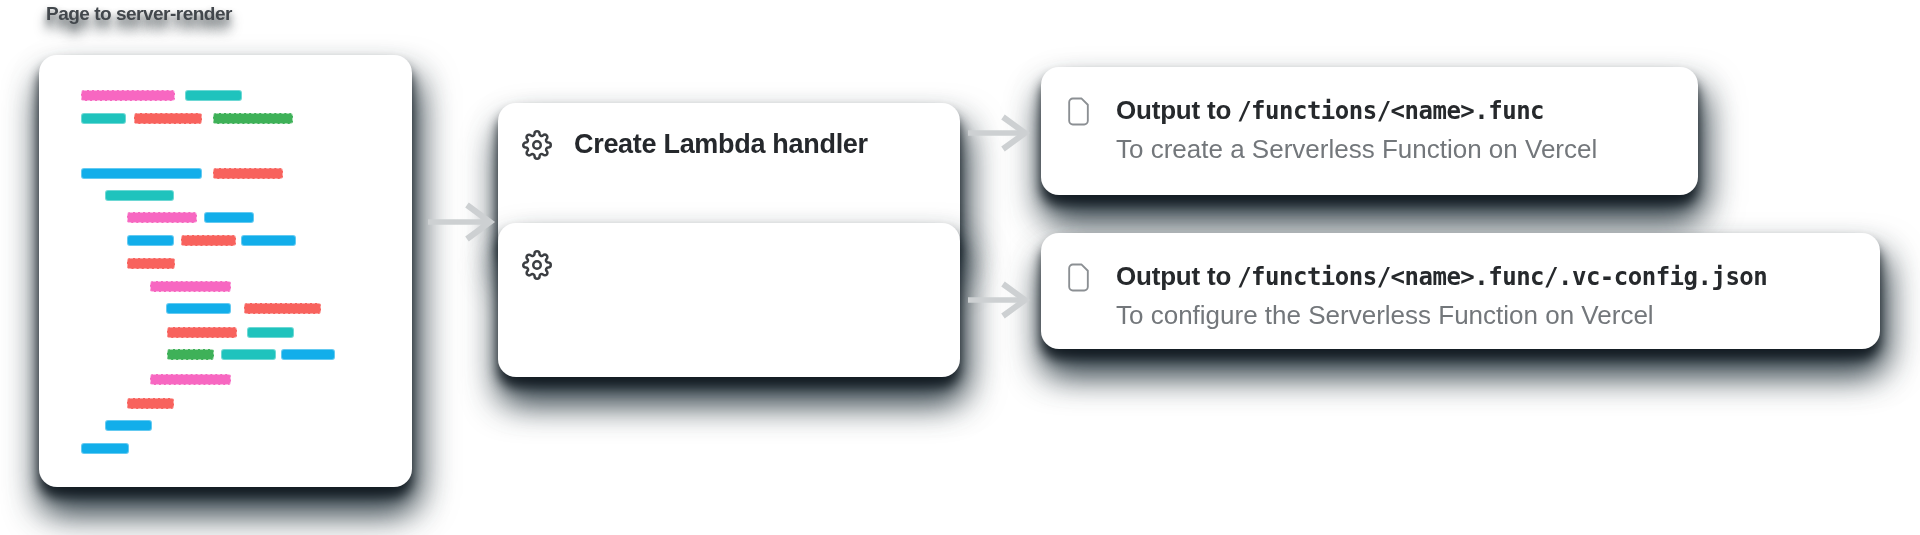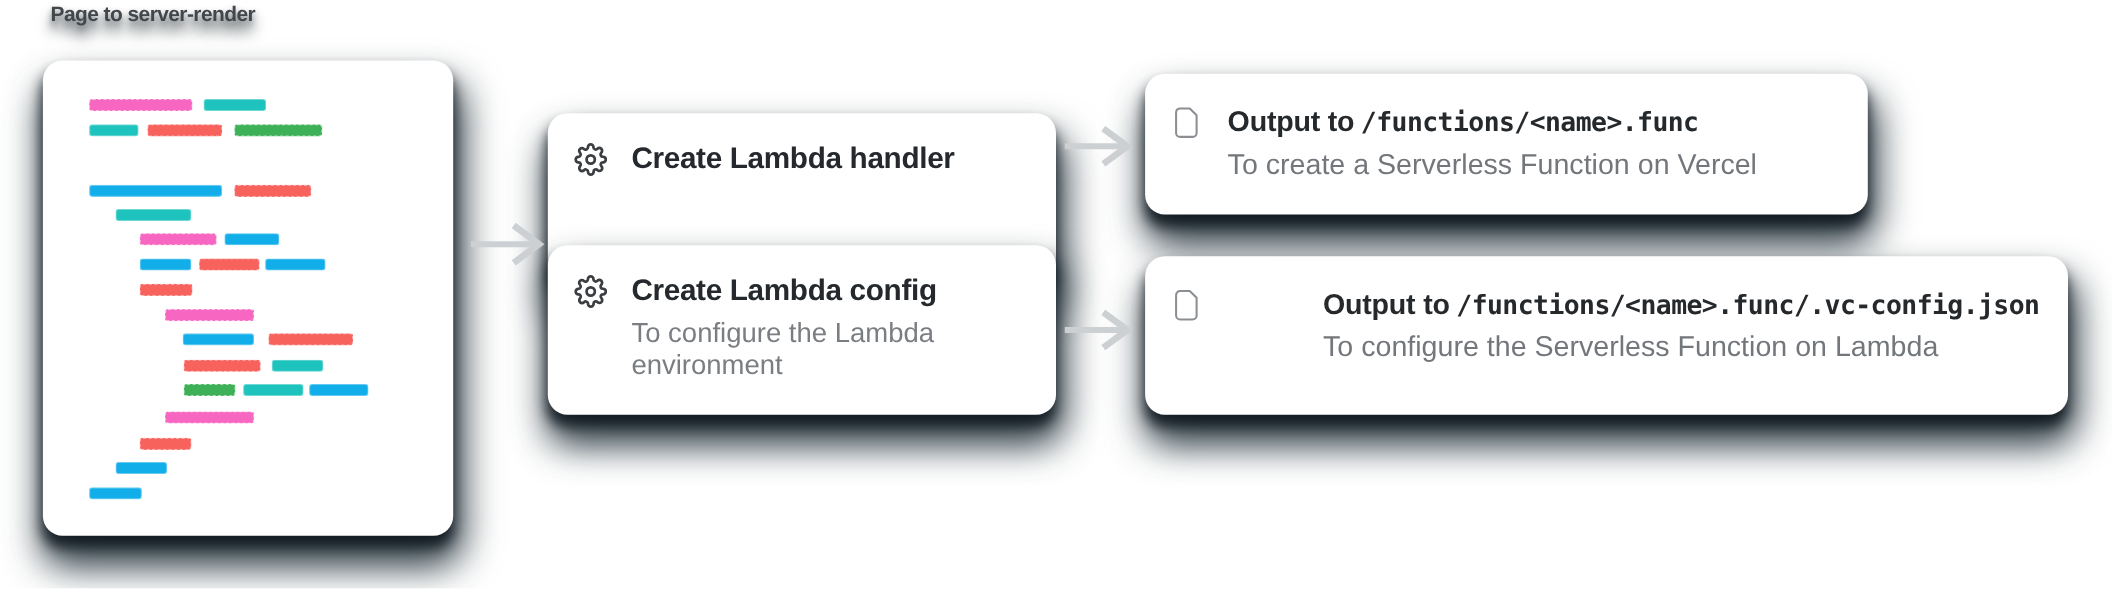--- a/index.html
+++ b/index.html
@@ -37,21 +37,21 @@
   .step-card{left:498px;width:462px;height:154px;display:flex;align-items:flex-start;padding:26px 24px;gap:22px;}
   .step-card.first{top:55px;margin-top:48px;}
   .step-card.second{top:223px;}
   .step-icon{flex:0 0 30px;margin-top:1px;}
   .step-title{font-size:27px;font-weight:700;color:#25282c;letter-spacing:-0.3px;white-space:nowrap;}
   .step-desc{margin-top:9px;font-size:25px;line-height:29px;color:#7a7e82;max-width:335px;}
 
   
   .output-card{display:flex;align-items:flex-start;padding:28px 26px;gap:26px;}
   .output-card.first{left:1041px;top:67px;width:657px;height:128px;}
-  .output-card.second{left:1041px;top:233px;width:839px;height:144px;justify-content:space-between;}
+  .output-card.second{left:1041px;top:233px;width:839px;height:116px;}
   .file-icon-wrap{flex:0 0 23px;margin-top:2px;}
   .output-title{font-size:26px;font-weight:700;color:#26292c;white-space:nowrap;letter-spacing:-0.2px;}
   .output-path{font-family:"DejaVu Sans Mono", monospace;font-weight:600;font-size:24px;letter-spacing:-0.5px;margin-left:6px;}
   .output-desc{margin-top:8px;font-size:26px;color:#73777b;}
 
   
   .arrows{position:absolute;inset:0;pointer-events:none;}
 </style>
 </head>
 <body>
@@ -103,24 +103,20 @@
     </span>
   </div>
 
   <div class="card step-card second">
     <span class="step-icon">
       <svg width="30" height="30" viewBox="0 0 24 24" fill="none" stroke="#3b3e42" stroke-width="2" stroke-linecap="round" stroke-linejoin="round">
         <circle cx="12" cy="12" r="3"></circle>
         <path d="M19.4 15a1.65 1.65 0 0 0 .33 1.82l.06.06a2 2 0 0 1 0 2.83 2 2 0 0 1-2.83 0l-.06-.06a1.65 1.65 0 0 0-1.82-.33 1.65 1.65 0 0 0-1 1.51V21a2 2 0 0 1-2 2 2 2 0 0 1-2-2v-.09A1.65 1.65 0 0 0 9 19.4a1.65 1.65 0 0 0-1.82.33l-.06.06a2 2 0 0 1-2.83 0 2 2 0 0 1 0-2.83l.06-.06a1.65 1.65 0 0 0 .33-1.82 1.65 1.65 0 0 0-1.51-1H3a2 2 0 0 1-2-2 2 2 0 0 1 2-2h.09A1.65 1.65 0 0 0 4.6 9a1.65 1.65 0 0 0-.33-1.82l-.06-.06a2 2 0 0 1 0-2.83 2 2 0 0 1 2.83 0l.06.06a1.65 1.65 0 0 0 1.82.33H9a1.65 1.65 0 0 0 1-1.51V3a2 2 0 0 1 2-2 2 2 0 0 1 2 2v.09a1.65 1.65 0 0 0 1 1.51 1.65 1.65 0 0 0 1.82-.33l.06-.06a2 2 0 0 1 2.83 0 2 2 0 0 1 0 2.83l-.06.06a1.65 1.65 0 0 0-.33 1.82V9a1.65 1.65 0 0 0 1.51 1H21a2 2 0 0 1 2 2 2 2 0 0 1-2 2h-.09a1.65 1.65 0 0 0-1.51 1z"></path>
       </svg>
     </span>
-    <span>
-      <div class="step-title">Create Lambda config</div>
-      <div class="step-desc">To configure the Lambda environment</div>
-    </span>
   </div>
 
   <div class="card output-card first">
     <span class="file-icon-wrap">
       <svg width="23" height="29" viewBox="0 0 22 28" fill="none" stroke="#8b8f93" stroke-width="1.8" stroke-linejoin="round">
         <path d="M14 1.5 H5.5 A3.5 3.5 0 0 0 2 5 v18 a3.5 3.5 0 0 0 3.5 3.5 h11 a3.5 3.5 0 0 0 3.5 -3.5 V7.5 Z"></path>
       </svg>
     </span>
     <span>
       <div class="output-title"><span>Output to</span><span class="output-path">/functions/&lt;name&gt;.func</span></div>
@@ -129,21 +125,21 @@
   </div>
 
   <div class="card output-card second">
     <span class="file-icon-wrap">
       <svg width="23" height="29" viewBox="0 0 22 28" fill="none" stroke="#8b8f93" stroke-width="1.8" stroke-linejoin="round">
         <path d="M14 1.5 H5.5 A3.5 3.5 0 0 0 2 5 v18 a3.5 3.5 0 0 0 3.5 3.5 h11 a3.5 3.5 0 0 0 3.5 -3.5 V7.5 Z"></path>
       </svg>
     </span>
     <span>
       <div class="output-title"><span>Output to</span><span class="output-path">/functions/&lt;name&gt;.func/.vc-config.json</span></div>
-      <div class="output-desc">To configure the Serverless Function on Lambda</div>
+      <div class="output-desc">To configure the Serverless Function on Vercel</div>
     </span>
   </div>
 
   <svg class="arrows" width="1920" height="535" viewBox="0 0 1920 535">
     <g stroke="#cdd0d2" stroke-width="5.5" fill="none" stroke-linecap="butt" stroke-linejoin="miter">
       <g>
         <path d="M428 222 H486"></path>
         <path d="M467 205 L490 222 L467 239" stroke-width="6"></path>
       </g>
       <g>

